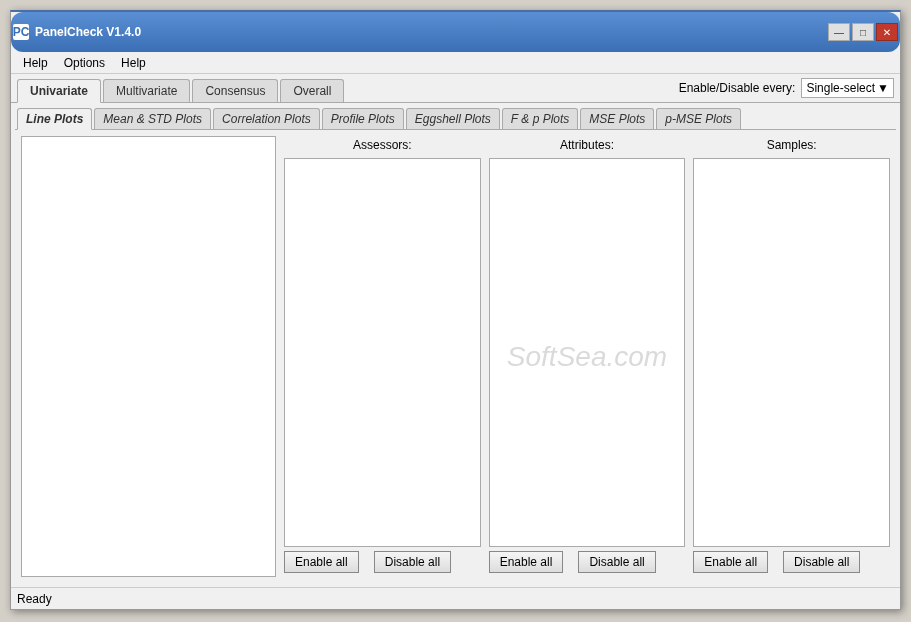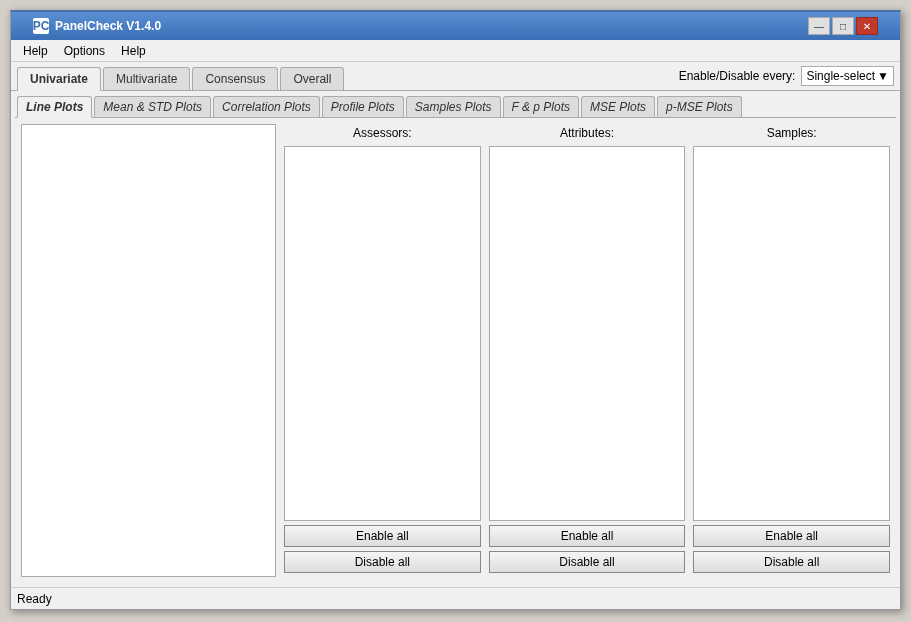--- a/index.html
+++ b/index.html
@@ -24,26 +24,27 @@
       background: #f0f0f0;
       border: 1px solid #999;
       border-top: 2px solid #4a6fa5;
       box-shadow: 2px 2px 8px rgba(0,0,0,0.4);
       display: flex;
       flex-direction: column;
     }
 
     .title-bar {
       background: linear-gradient(to bottom, #5a8fd4, #3a6fb5);
-      height: 28px;
+      height: 40px;
       display: flex;
       align-items: center;
       justify-content: space-between;
-      padding: 0 22px;
+      padding: 0 2px;
       color: white;
+      border-radius: 12px;
     }
 
     .title-bar-left {
       display: flex;
       align-items: center;
       gap: 6px;
     }
 
     .title-bar-icon {
       width: 16px;
@@ -219,22 +220,22 @@
 
     .panel-listbox {
       flex: 1;
       border: 1px solid #aaa;
       background: white;
       min-height: 350px;
     }
 
     .panel-buttons {
       display: flex;
-      flex-direction: column;
-      gap: 4px;
+      flex-direction: row;
+      gap: 15px;
       padding-bottom: 4px;
     }
 
     .panel-btn {
       padding: 3px 10px;
       border: 1px solid #888;
       background: linear-gradient(to bottom, #f5f5f5, #ddd);
       cursor: pointer;
       font-size: 12px;
       color: #000;
@@ -309,31 +310,32 @@
     </div>
   </div>
 
   <div class="content-area">
 
     <div class="sub-tabs-bar">
       <div class="sub-tab active">Line Plots</div>
       <div class="sub-tab">Mean &amp; STD Plots</div>
       <div class="sub-tab">Correlation Plots</div>
       <div class="sub-tab">Profile Plots</div>
-      <div class="sub-tab">Samples Plots</div>
+      <div class="sub-tab">Eggshell Plots</div>
       <div class="sub-tab">F &amp; p Plots</div>
       <div class="sub-tab">MSE Plots</div>
       <div class="sub-tab">p-MSE Plots</div>
     </div>
 
     <div class="plots-content">
 
       <div class="left-plot-area"></div>
 
       <div class="watermark-container">
+        <span class="softsea-watermark">SoftSea.com</span>
 
         <div class="panel-col">
           <div class="panel-label">Assessors:</div>
           <div class="panel-listbox"></div>
           <div class="panel-buttons">
             <button class="panel-btn">Enable all</button>
             <button class="panel-btn">Disable all</button>
           </div>
         </div>
 

